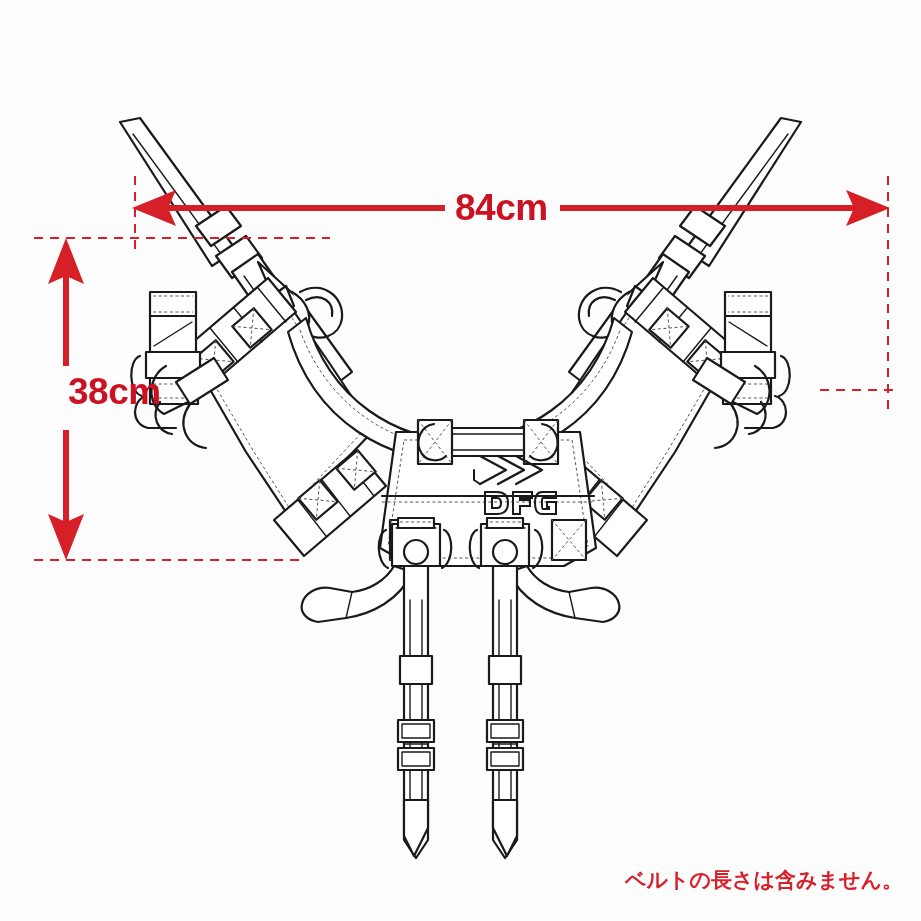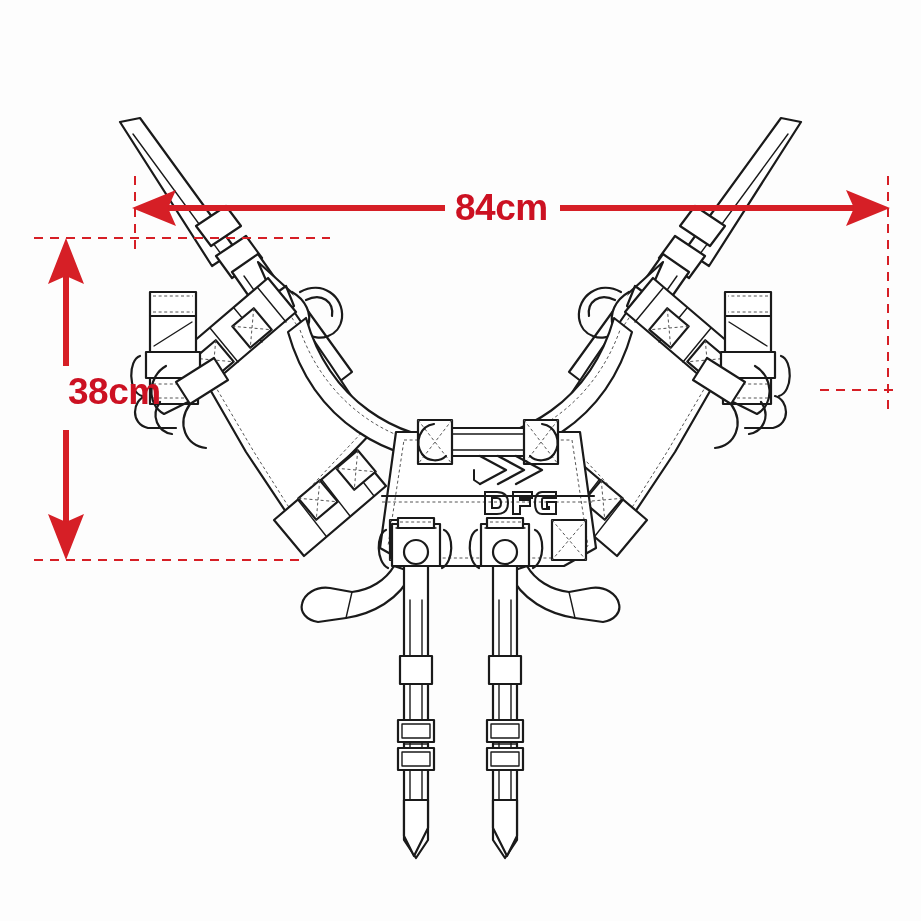--- a/index.html
+++ b/index.html
@@ -247,14 +247,15 @@
         <path class="red" style="stroke-width:6" d="M66 270 L66 366"></path>
         <path class="red" style="stroke-width:6" d="M66 430 L66 530"></path>
         <path class="redf" d="M66 238 L48 284 L66 276 L84 284 Z"></path>
         <path class="redf" d="M66 560 L48 514 L66 522 L84 514 Z"></path>
       </g>
     </g>
   </svg>
 
   <div class="dimlabel" id="w-label">84cm</div>
   <div class="dimlabel" id="h-label">38cm</div>
+  <div id="note">ベルトの長さは含みません。</div>
 
 </div>
 
 </body></html>

